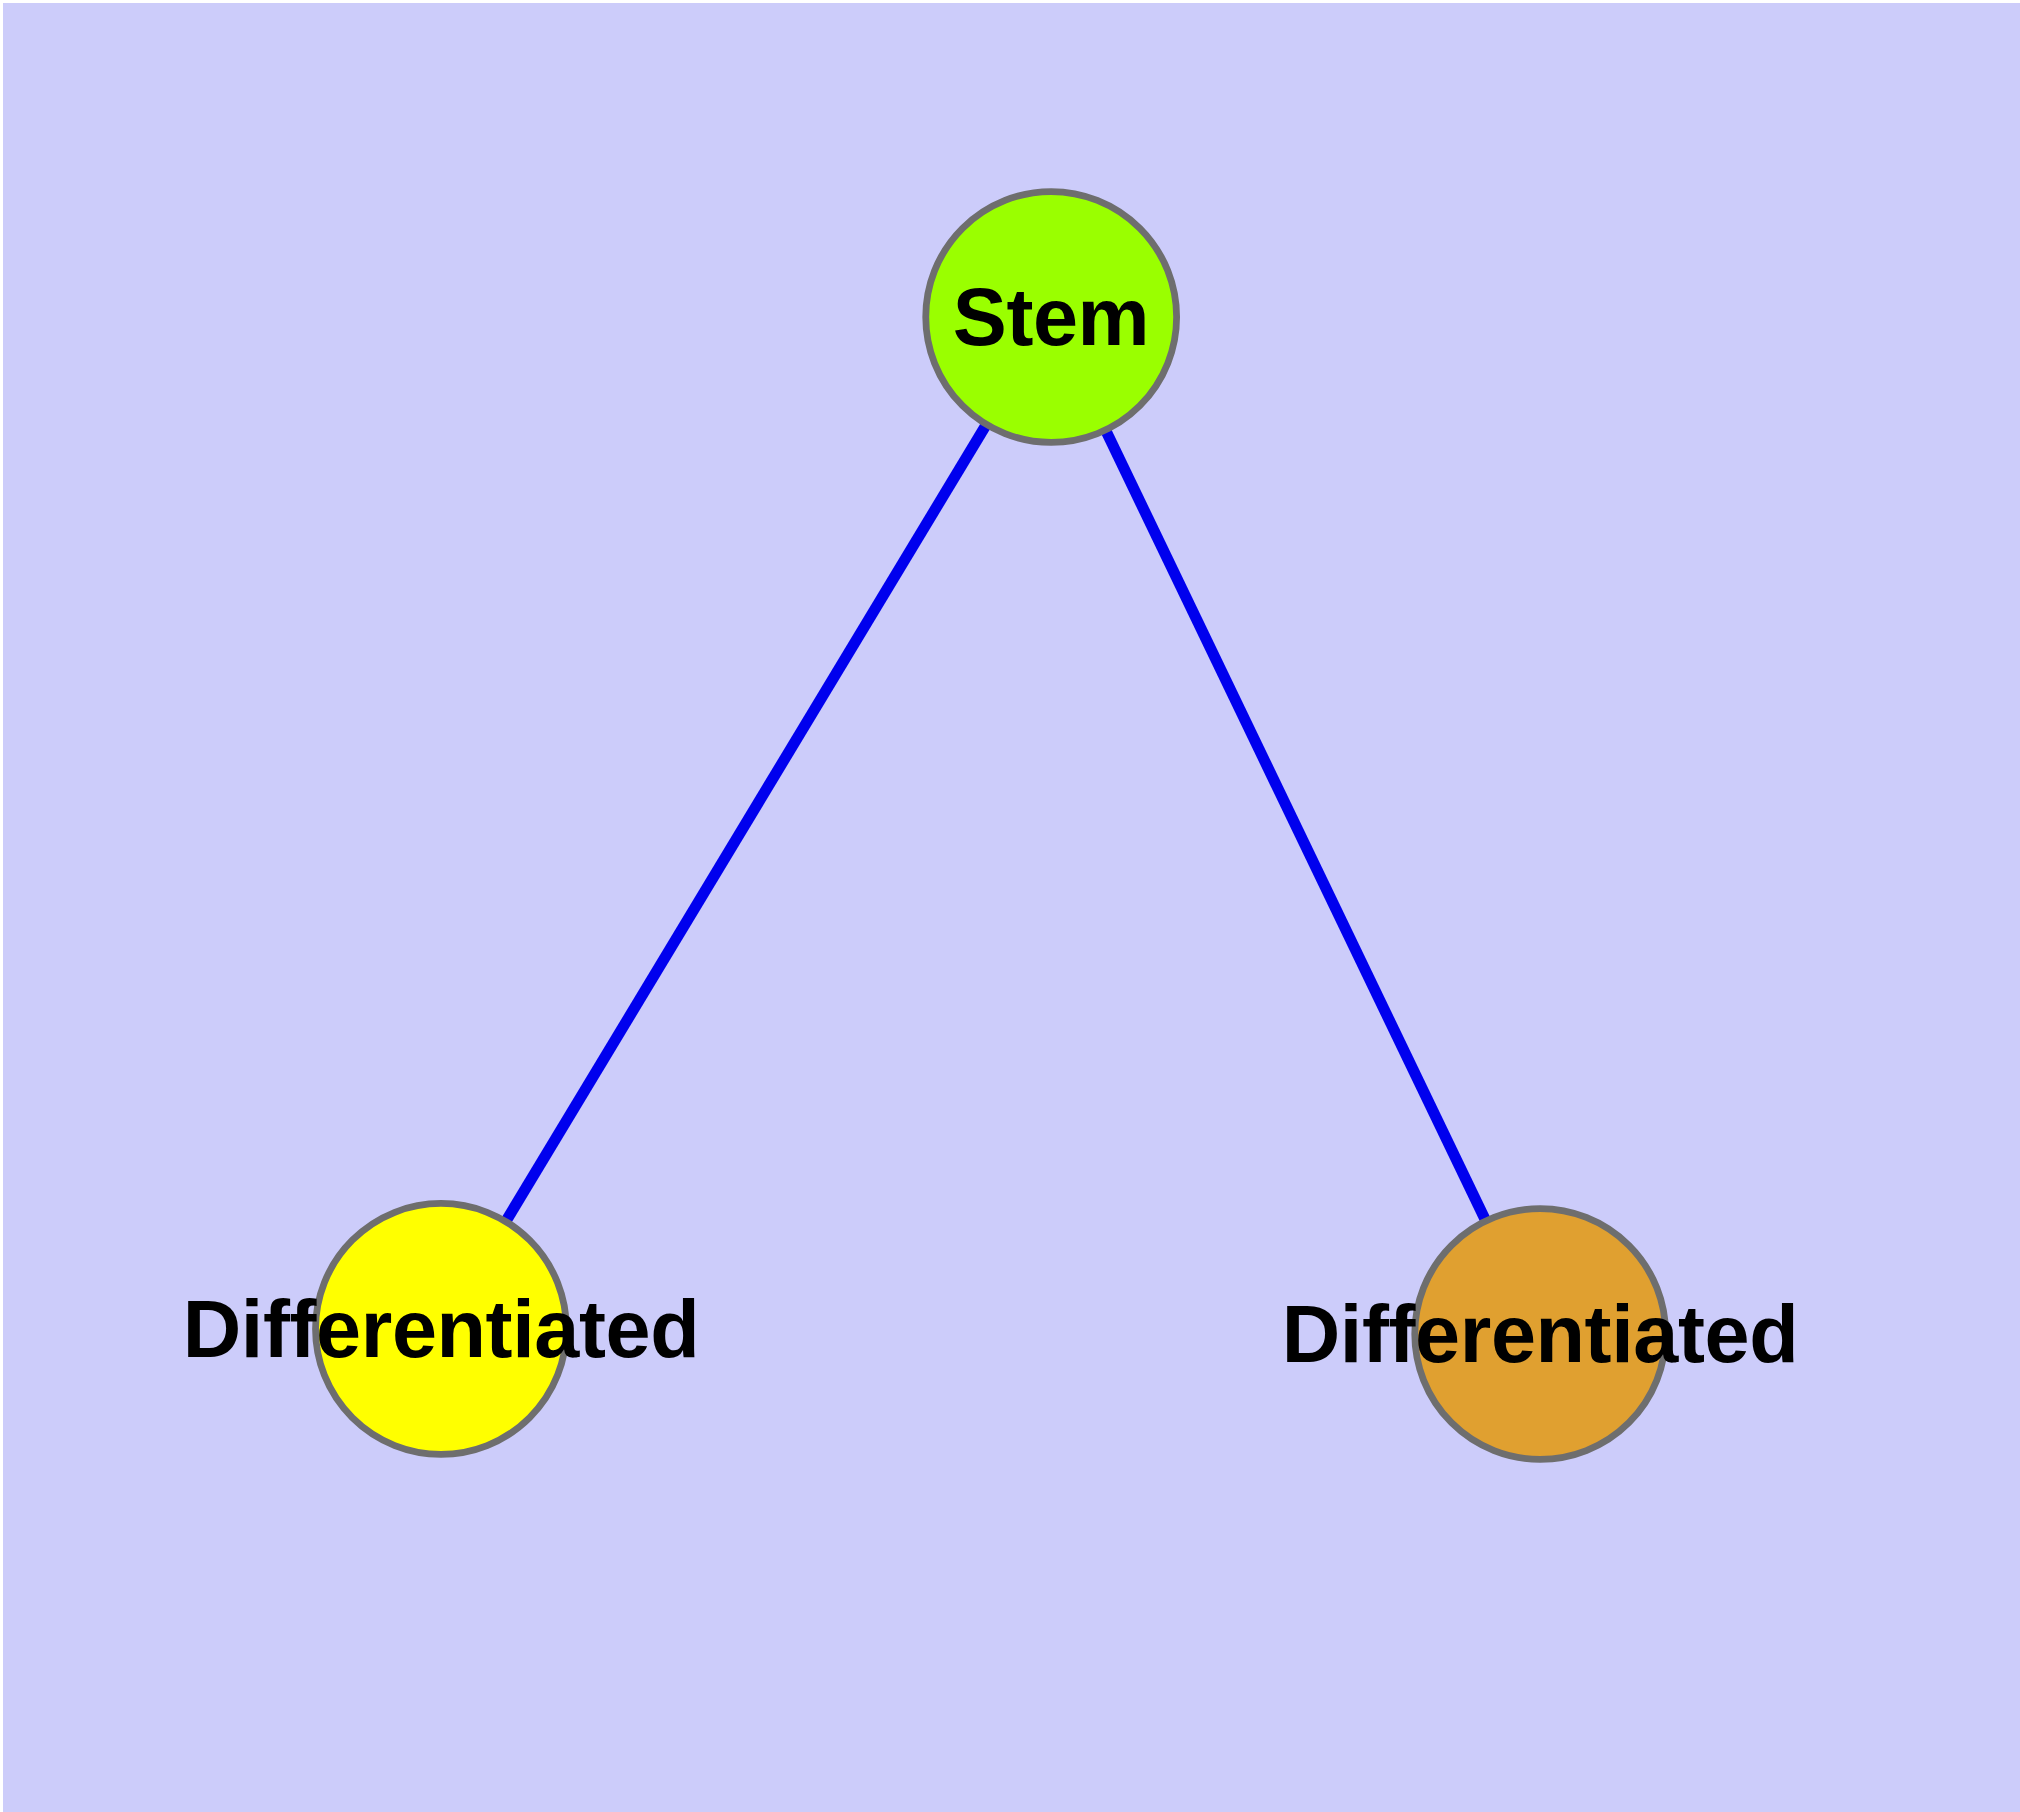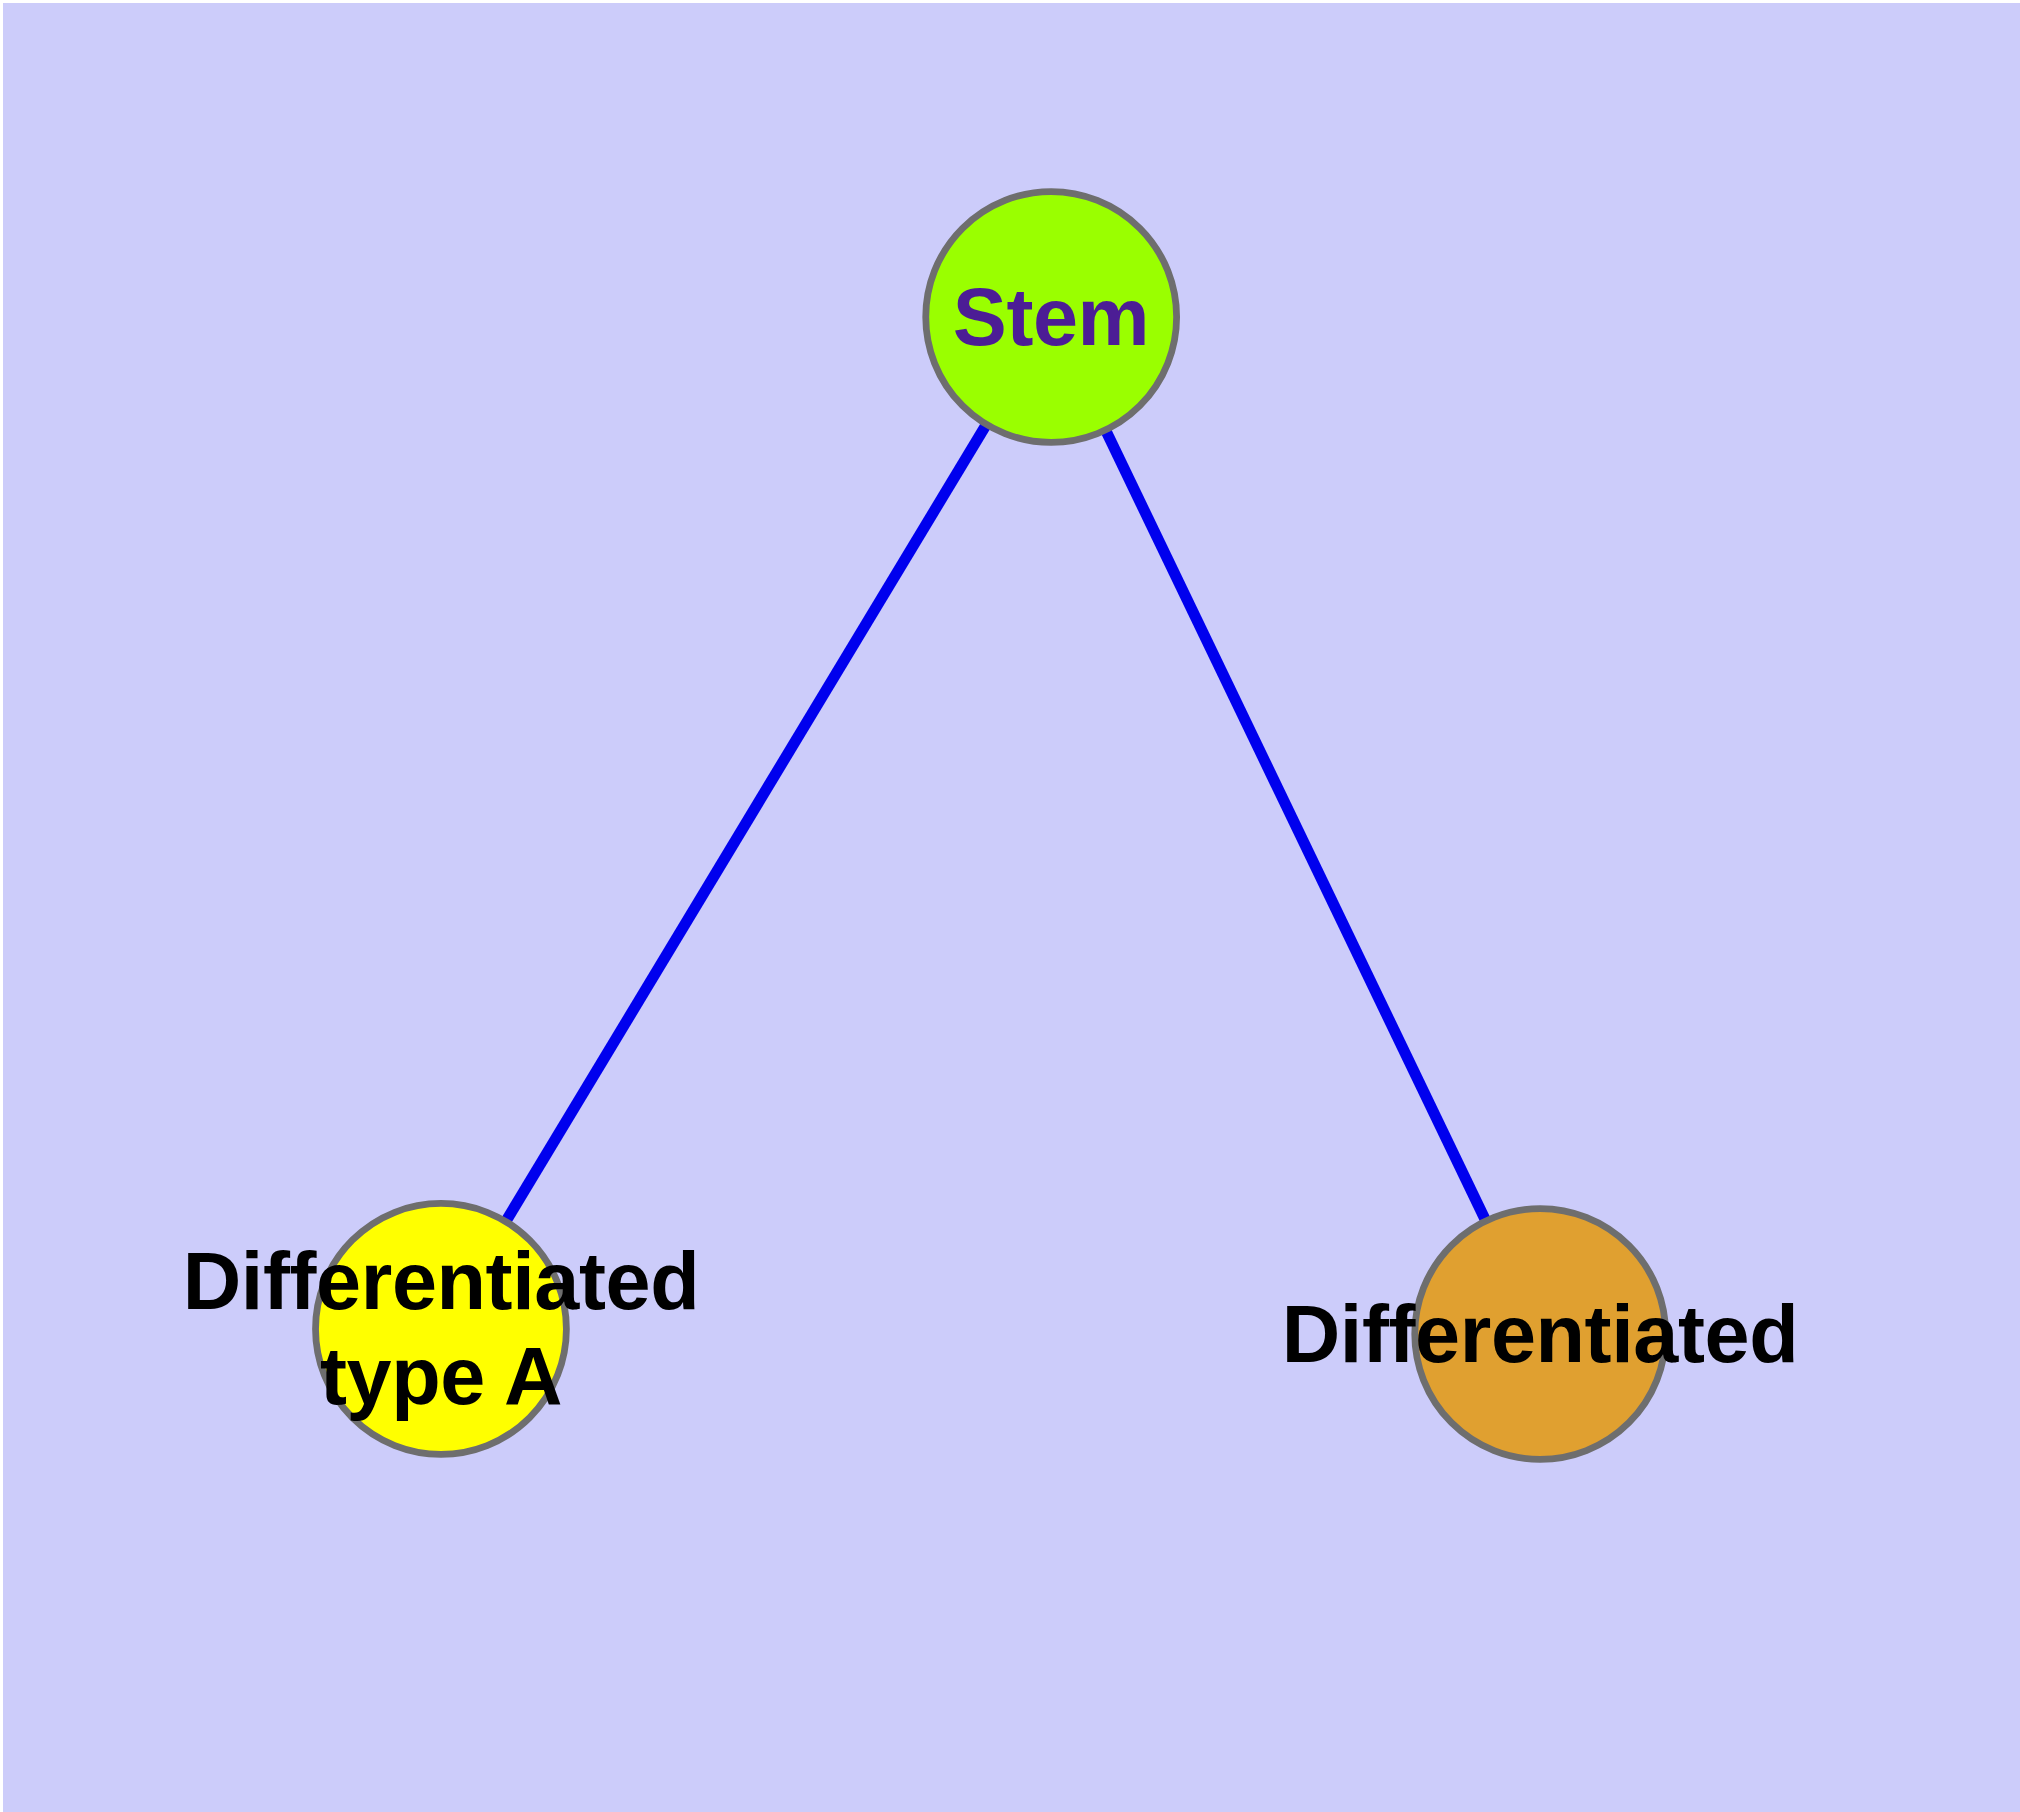--- a/index.html
+++ b/index.html
@@ -58,25 +58,24 @@
       <line x1="1240" y1="374" x2="1817" y2="1574" stroke="#0000ee" stroke-width="13" stroke-linecap="butt"></line>
     </g>
 
     <g id="node-layer">
       <circle cx="1240" cy="374" r="148" fill="#9aff00" stroke="#6e6e6e" stroke-width="8"></circle>
       <circle cx="520" cy="1568" r="148" fill="#ffff00" stroke="#6e6e6e" stroke-width="8"></circle>
       <circle cx="1817" cy="1574" r="148" fill="#e0a030" stroke="#6e6e6e" stroke-width="8"></circle>
     </g>
   </svg>
 
-  <div class="node-label" style="left: 1051px; top: 317px; color: #4c1d95; font-size: 81px;">
+  <div class="node-label" style="left: 1051px; top: 317px; color: #000000; font-size: 81px;">
       <div>Stem</div>
     </div>
   <div class="node-label" style="left: 441px; top: 1329px; color: rgb(0, 0, 0); font-size: 81px;">
       <div>Differentiated</div>
-      <div>type A</div>
     </div>
   <div class="node-label" style="left: 1540px; top: 1334px; color: rgb(0, 0, 0); font-size: 81px;">
       <div>Differentiated</div>
     </div>
 
 </div>
 
 
 </body></html>

